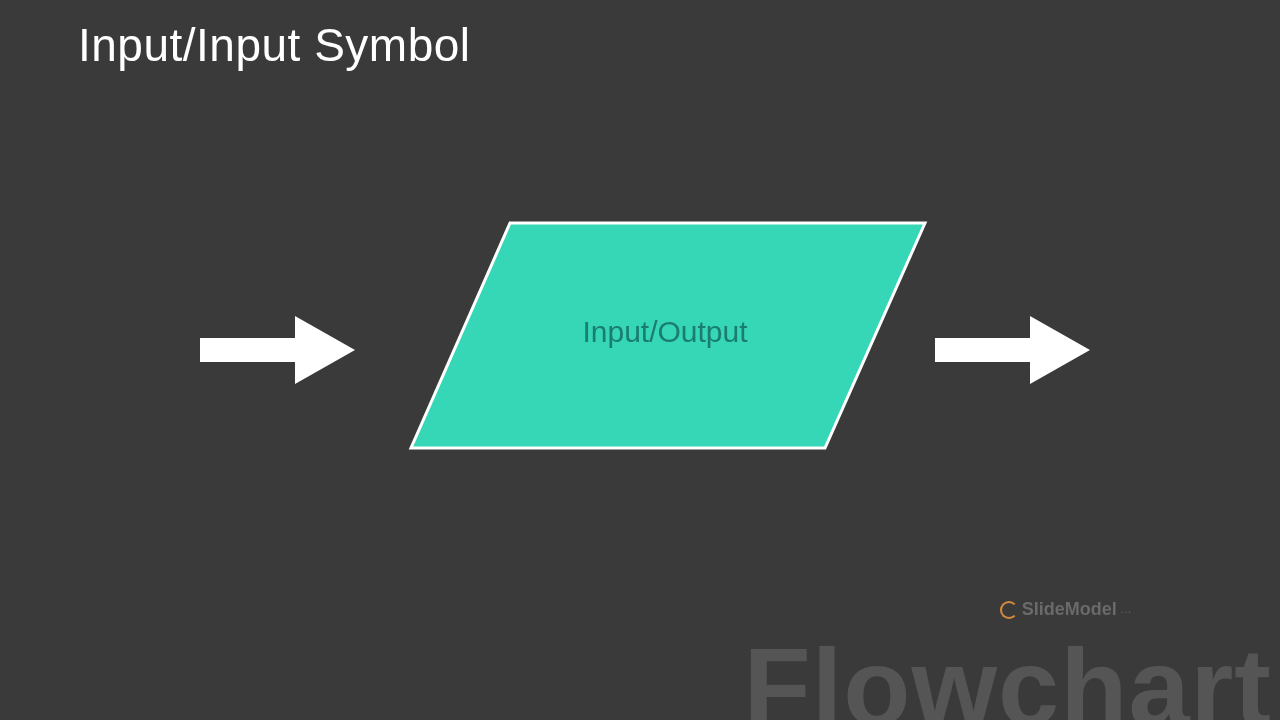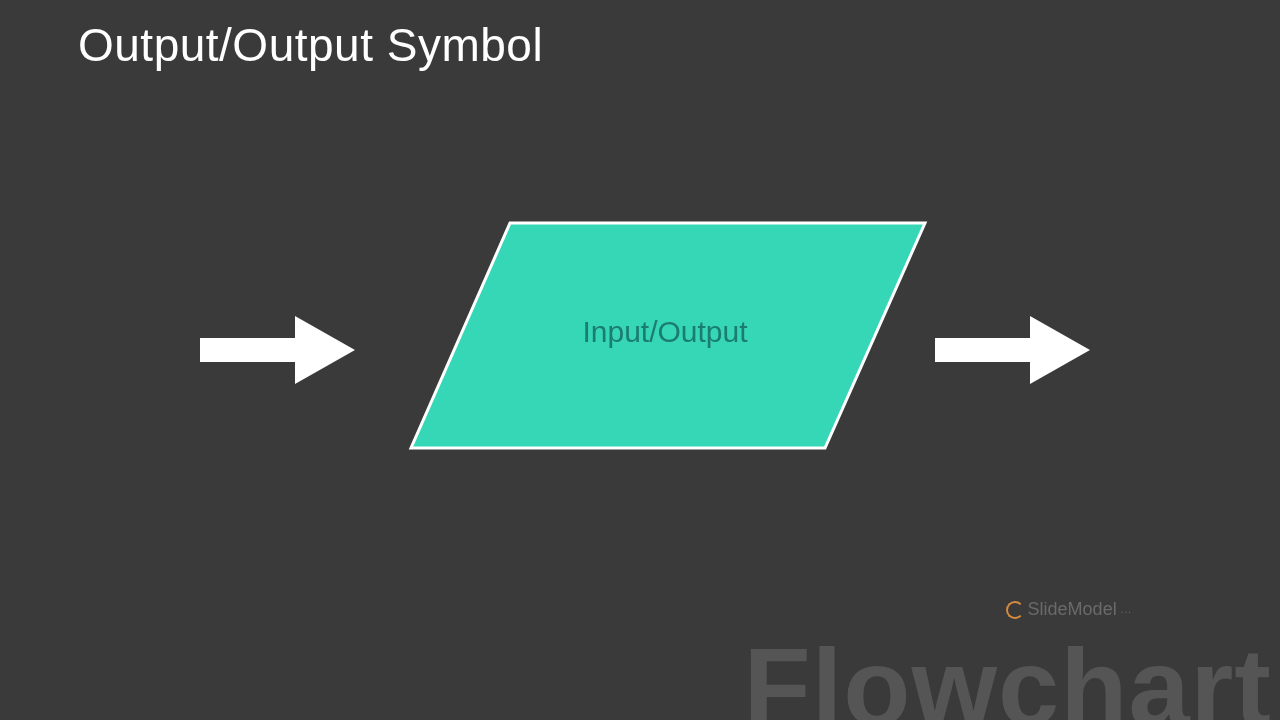--- a/index.html
+++ b/index.html
@@ -82,32 +82,32 @@
     }
     .watermark-slidemodel .ring {
       width: 18px;
       height: 18px;
       border: 2px solid #d68a3f;
       border-radius: 50%;
       border-right-color: transparent;
       display: inline-block;
     }
     .watermark-slidemodel .text {
-      font-weight: 400;
+      font-weight: 700;
     }
     .watermark-slidemodel .dots {
       font-size: 10px;
       letter-spacing: 1px;
       color: #6a6a6a;
     }
   </style>
 </head>
 <body>
 
-<div class="title">Output/Output Symbol</div>
+<div class="title">Input/Input Symbol</div>
 
 <div class="diagram">
 
   <div class="arrow-left">
     <svg width="160" height="80" viewBox="0 0 160 80">
       <polygon points="0,28 95,28 95,6 155,40 95,74 95,52 0,52" fill="#ffffff"></polygon>
     </svg>
   </div>
 
   <div class="parallelogram-wrap">

